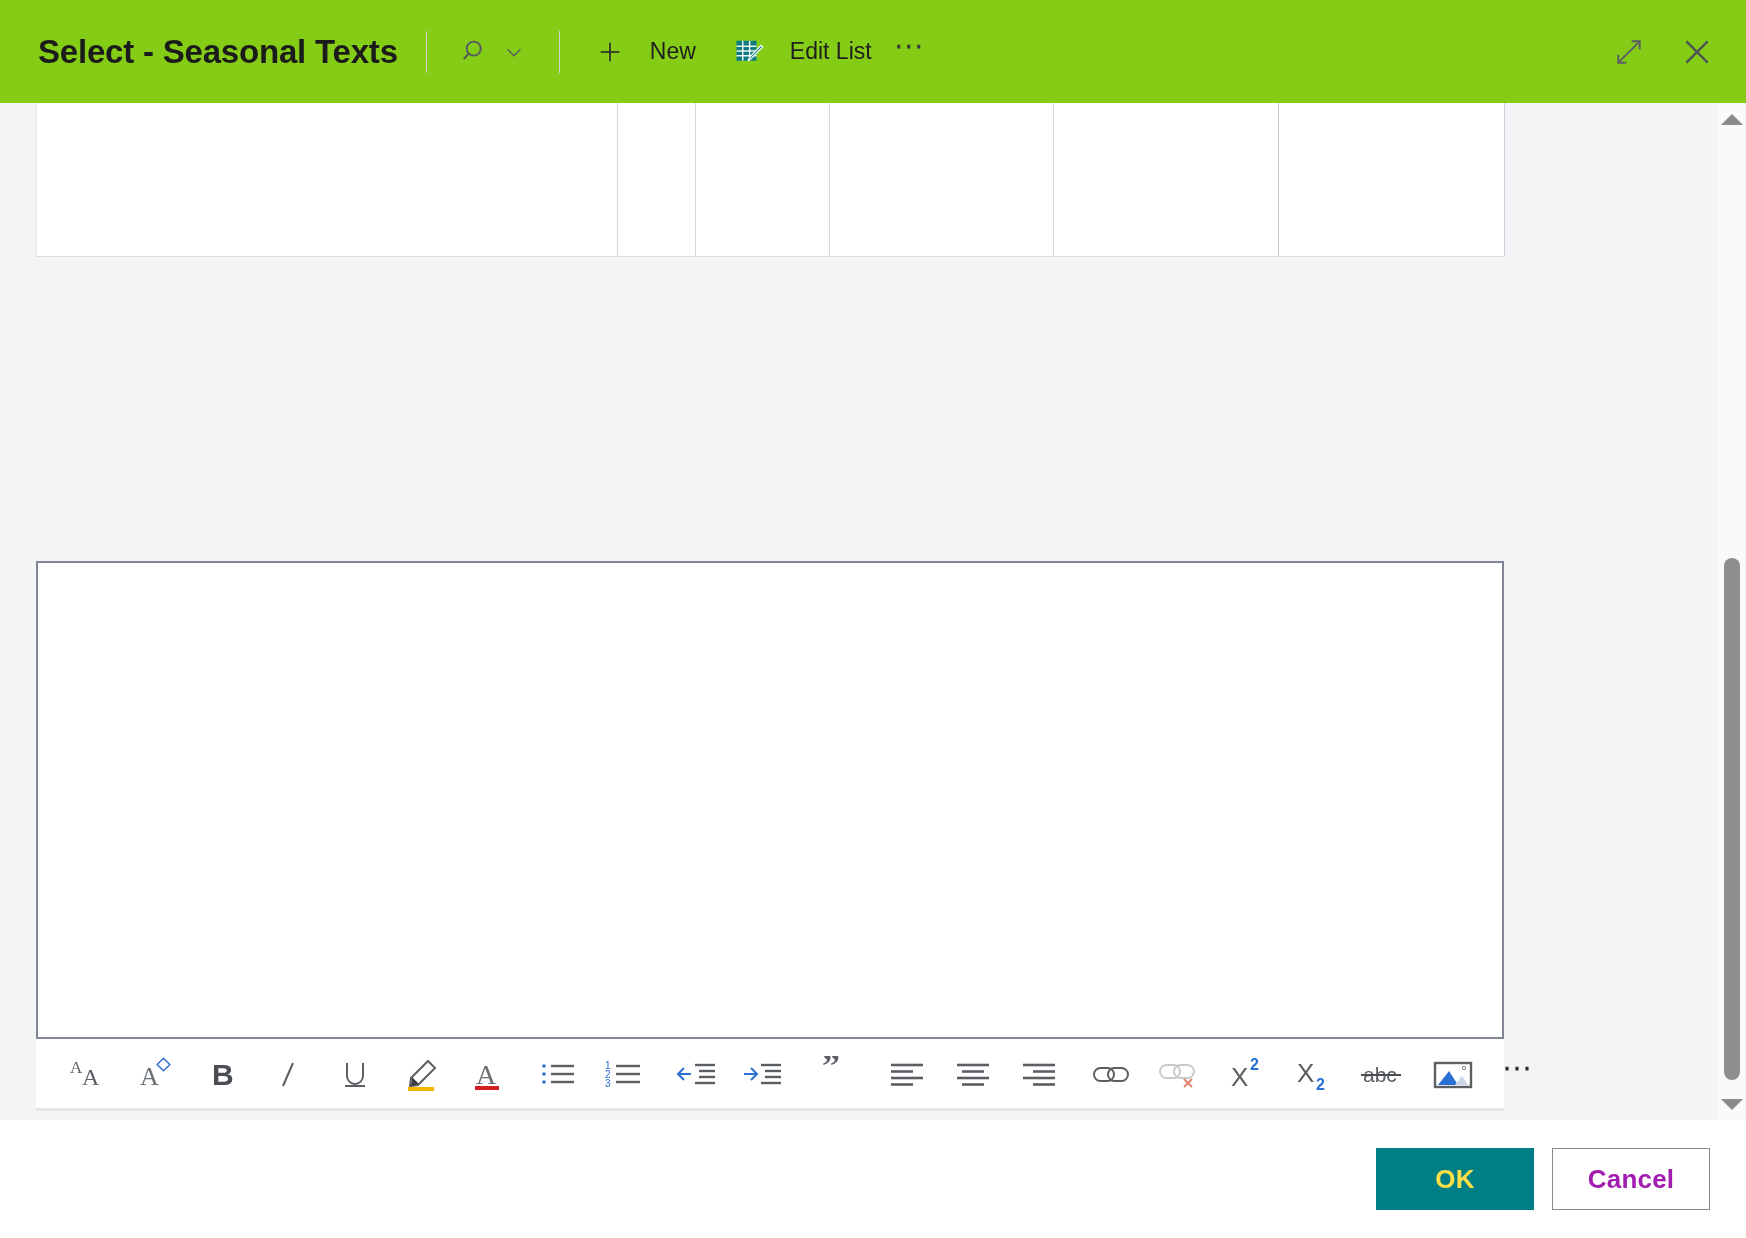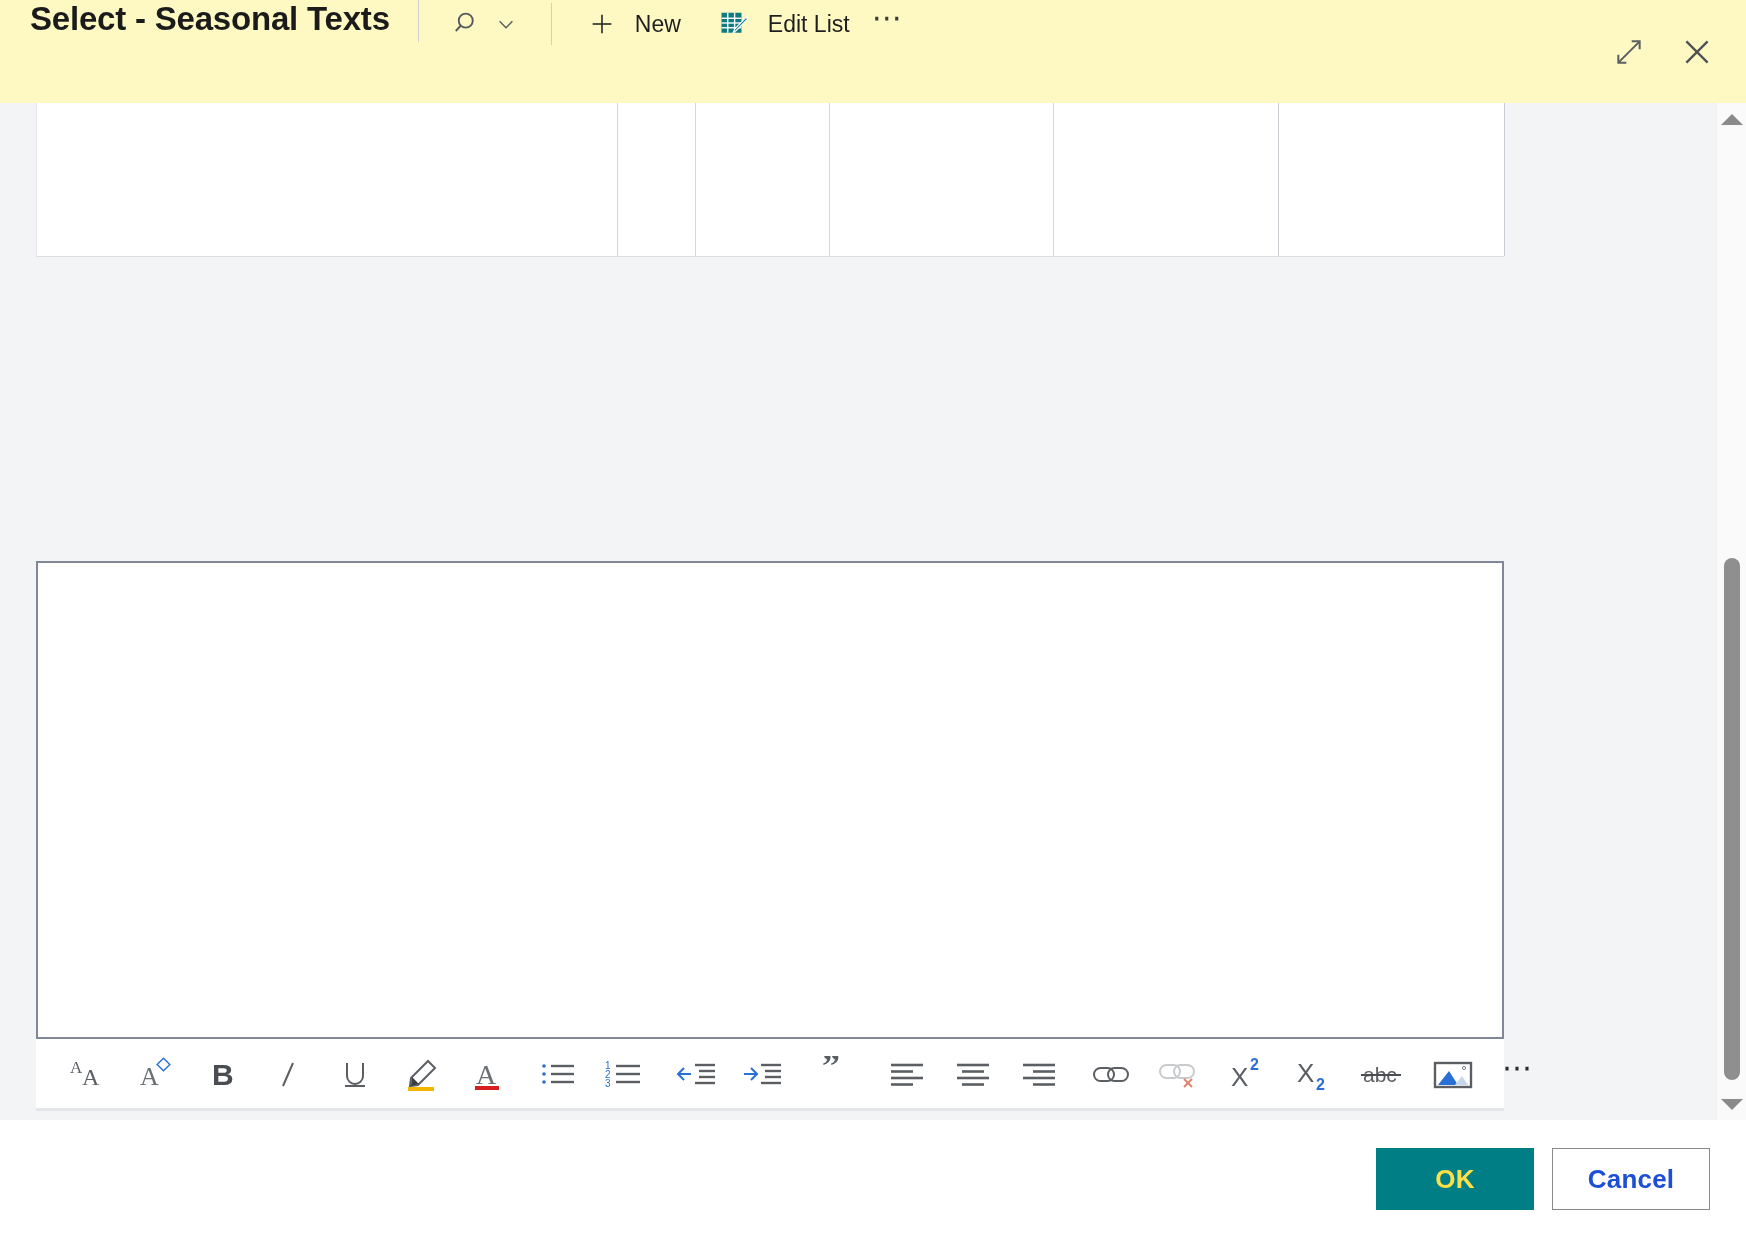--- a/index.html
+++ b/index.html
@@ -14,42 +14,42 @@
     width: 1746px; height: 1238px;
     background: #ffffff;
     display: flex; flex-direction: column;
   }
 
   
   .header {
     position: relative;
     height: 103px;
     flex: 0 0 103px;
-    background: #fef9c3;
+    background: #84cc16;
     display: flex;
-    align-items: flex-start;
-    padding-left: 30px;
+    align-items: center;
+    padding-left: 38px;
   }
   .title {
     font-size: 33px;
     font-weight: 700;
     color: #1b1b1b;
     letter-spacing: -0.2px;
     white-space: nowrap;
   }
   .vsep {
     width: 1px; height: 42px;
     background: #cfcfcf;
     margin: 0 28px;
     flex: 0 0 1px;
   }
   .hd-actions { display: flex; align-items: center; }
   .hd-btn {
     display: flex; align-items: center;
-    gap: 19px;
+    gap: 26px;
     height: 48px;
     padding: 0 8px;
     color: #2b2b2b;
     font-size: 23px;
     cursor: pointer;
     white-space: nowrap;
   }
   .hd-btn .lbl { font-size: 23px; color: #1f1f1f; }
   .search-btn { padding: 0 6px; gap: 12px; }
   .ellipsis-btn {
@@ -182,21 +182,21 @@
   .btn {
     height: 62px;
     min-width: 158px;
     font-size: 26px;
     font-weight: 700;
     display: flex; align-items: center; justify-content: center;
     cursor: pointer;
     letter-spacing: 0.2px;
   }
   .btn-primary { background: #007e85; color: #fde047; border: 1px solid #007e85; }
-  .btn-secondary { background: #ffffff; color: #1d4ed8; border: 1px solid #8a8a8a; }
+  .btn-secondary { background: #ffffff; color: #a21caf; border: 1px solid #8a8a8a; }
 
   svg { display: block; }
 </style>
 </head>
 <body>
 
 <div class="dialog">
 
   <div class="header">
     <div class="title">Select - Seasonal Texts</div>

